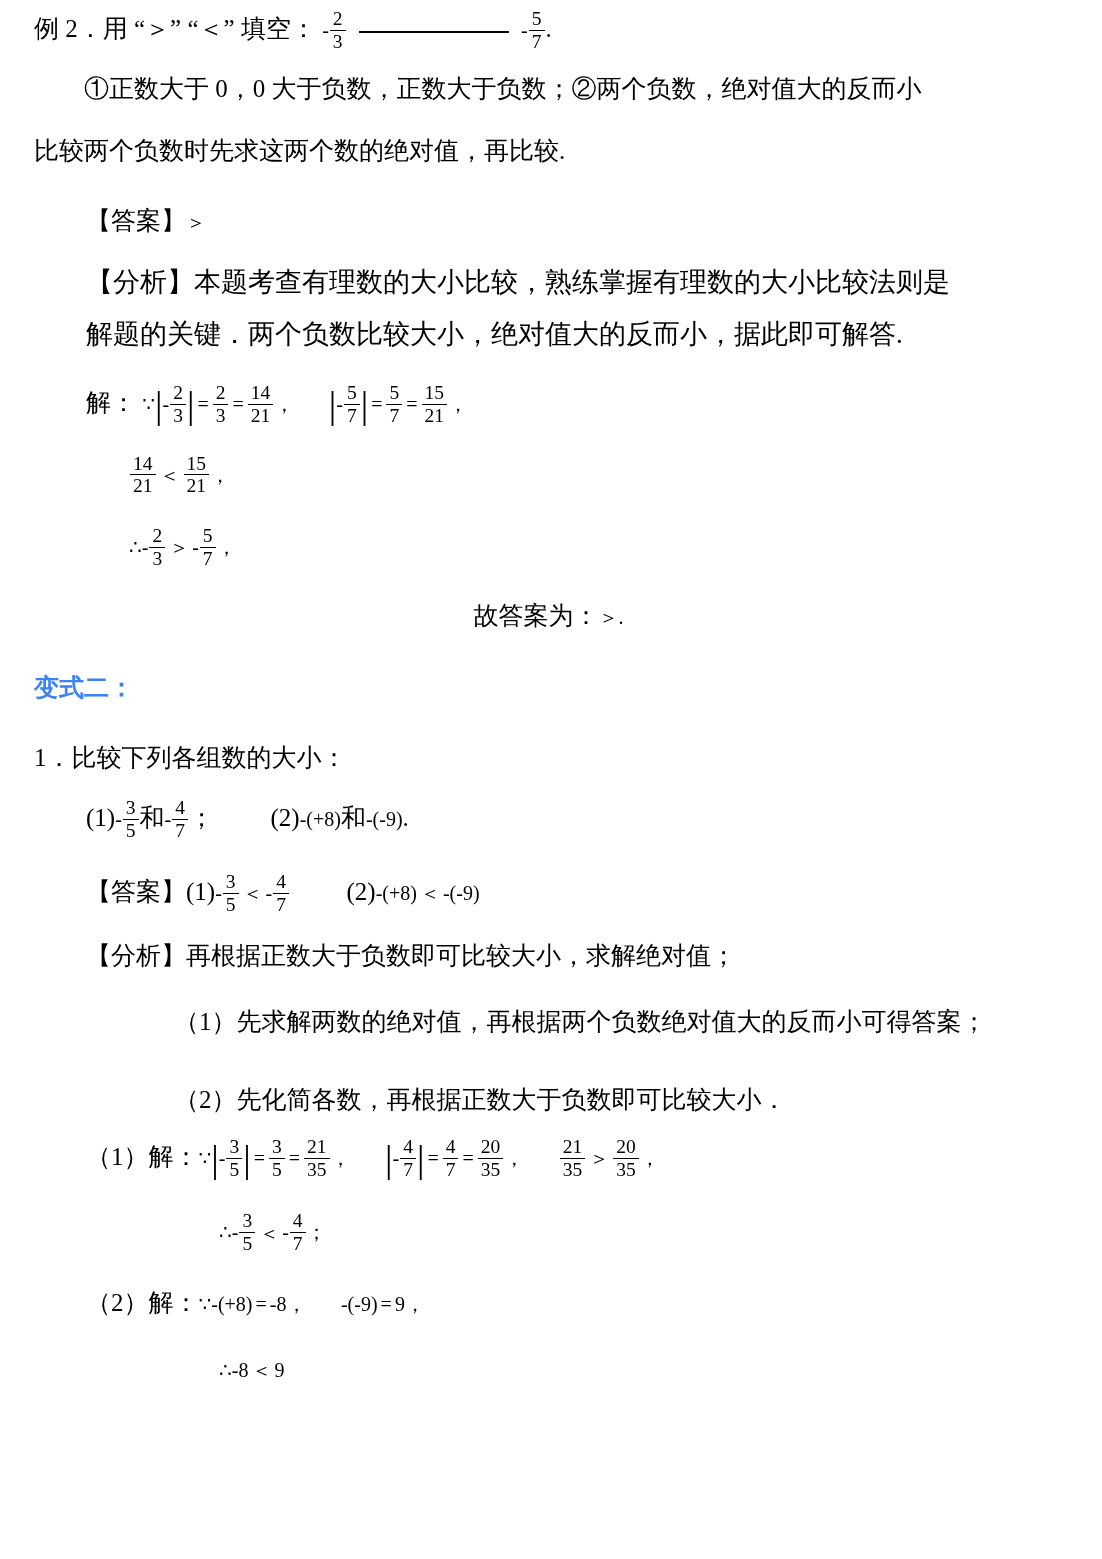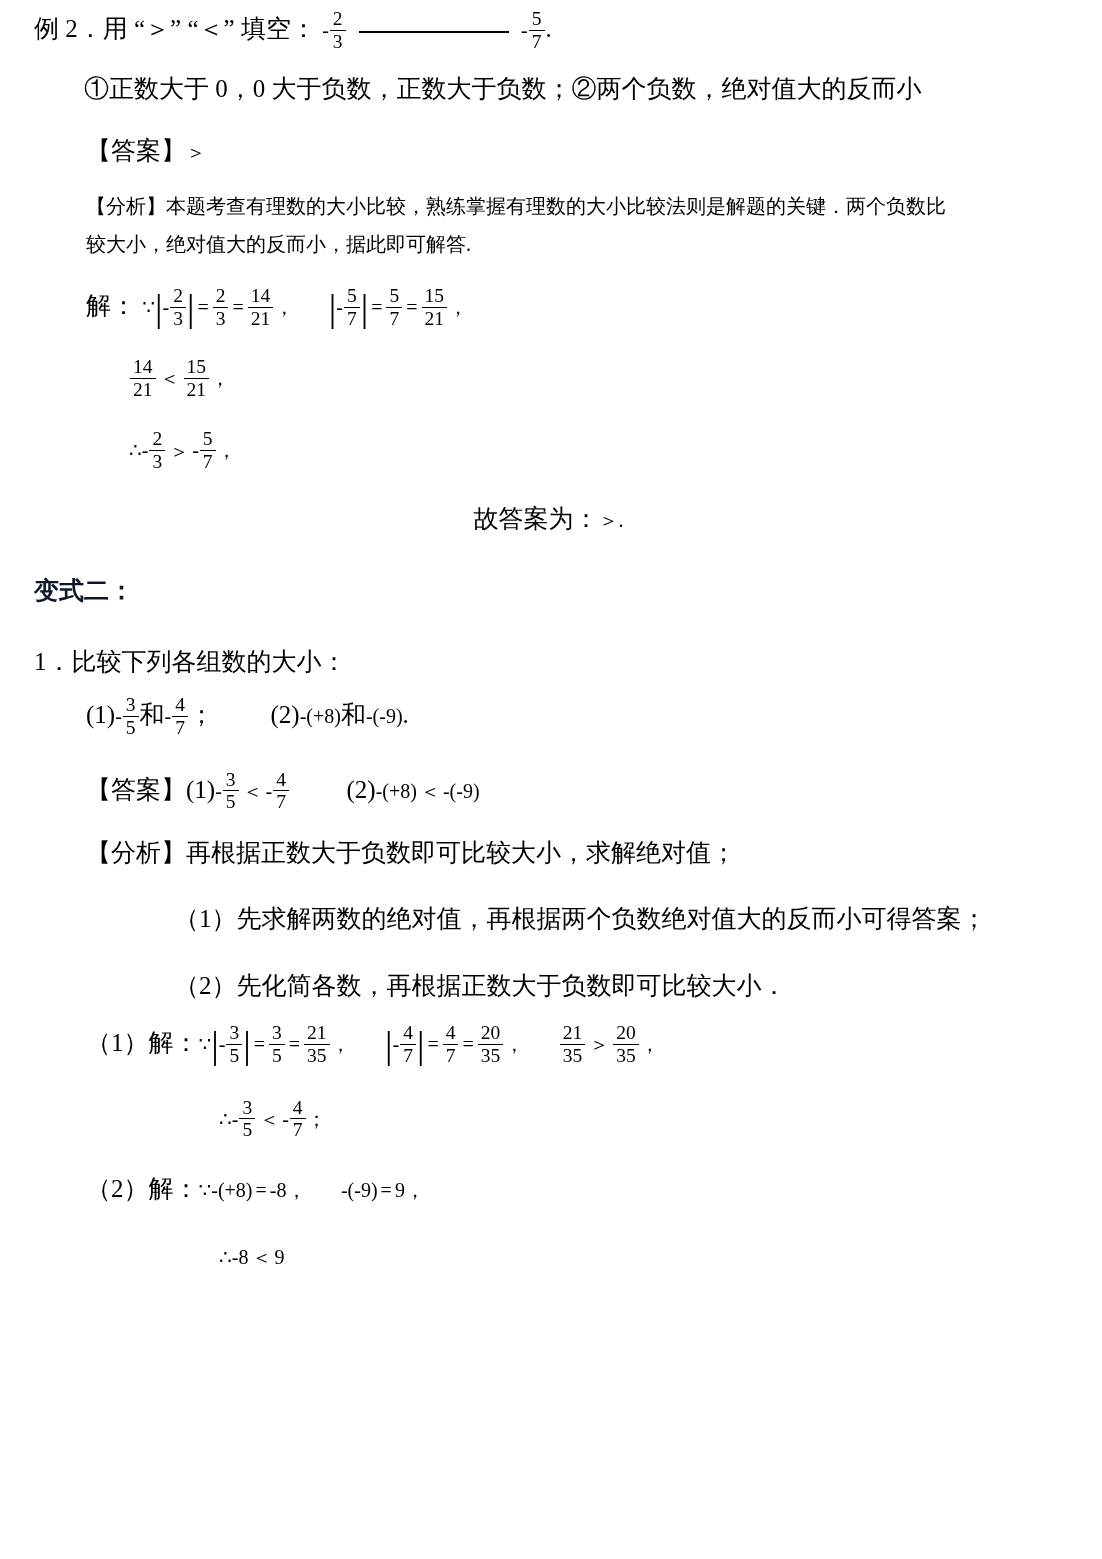--- a/index.html
+++ b/index.html
@@ -41,21 +41,21 @@
   .indent-xl {
     padding-left: 185px;
   }
   .wrap {
     white-space: normal;
   }
   .small {
     font-size: 20px;
   }
   .red {
-    color: #0f172a;
+    color: #3b82f6;
     font-weight: bold;
   }
   .blank-line {
     display: inline-block;
     width: 150px;
     border-bottom: 2px solid #000;
     vertical-align: 4px;
     margin: 0 6px;
   }
   .frac {
@@ -87,41 +87,42 @@
   .gap {
     display: inline-block;
     width: 44px;
   }
   .gap-sm {
     display: inline-block;
     width: 22px;
   }
   .nowrap { white-space: nowrap; }
   .para {
-    font-size: 20px;
+    font-size: 27px;
     line-height: 1.9;
     margin: 0 0 14px 0;
   }
 </style>
 </head>
 <body>
 
 <div class="page">
 
   <div class="line">
     <span>例 2．用</span>
     <span>“＞”</span>
     <span>“＜”</span>
     <span>填空：</span>
     <span class="nowrap"><span class="small">-</span><span class="frac"><span class="num">2</span><span class="den">3</span></span></span>
     <span class="blank-line"></span>
     <span class="nowrap"><span class="small">-</span><span class="frac"><span class="num">5</span><span class="den">7</span></span></span><span>.</span>
   </div>
 
   <div class="line indent" style="margin-bottom:26px;">①正数大于 0，0 大于负数，正数大于负数；②两个负数，绝对值大的反而小</div>
+  <div class="line" style="margin-bottom:34px;">比较两个负数时先求这两个数的绝对值，再比较.</div>
 
   <div class="line indent-sm" style="">
     <span>【答案】</span><span class="small">＞</span>
   </div>
 
   <div class="para indent-sm wrap" style="margin-bottom:22px; padding-right:10px;">
     <span>【分析】</span><span>本题考查有理数的大小比较，熟练掌握有理数的大小比较法则是解题的关键．两个负数比较大小，绝对值大的反而小，据此即可解答.</span>
   </div>
 
   <div class="line indent-sm" style="margin-bottom:26px;">
@@ -138,39 +139,39 @@
   <div class="line indent-md" style="margin-bottom:28px;">
     <span class="small">∴</span><span class="small">-</span><span class="frac small"><span class="num">2</span><span class="den">3</span></span><span class="small op">＞</span><span class="small">-</span><span class="frac small"><span class="num">5</span><span class="den">7</span></span><span class="small">，</span>
   </div>
 
   <div class="line indent-md" style="margin-bottom:36px;text-align:center;">
     <span>故答案为：</span><span class="small">＞</span><span class="small">.</span>
   </div>
 
   <div class="line red" style="margin-bottom:34px;">变式二：</div>
 
-  <div class="line" style="margin-bottom:14px;">1．比较下列各组数的大小：</div>
+  <div class="line" style="margin-bottom:20px;">1．比较下列各组数的大小：</div>
 
   <div class="line indent-sm" style="margin-bottom:30px;">
     <span>(1)</span><span class="small">-</span><span class="frac"><span class="num">3</span><span class="den">5</span></span><span>和</span><span class="small">-</span><span class="frac"><span class="num">4</span><span class="den">7</span></span><span>；</span>
     <span class="gap"></span>
     <span>(2)</span><span class="small">-(+8)</span><span>和</span><span class="small">-(-9)</span><span>.</span>
   </div>
 
   <div class="line indent-sm" style="margin-bottom:22px;">
     <span>【答案】</span><span>(1)</span><span class="small">-</span><span class="frac"><span class="num">3</span><span class="den">5</span></span><span class="small op">＜</span><span class="small">-</span><span class="frac"><span class="num">4</span><span class="den">7</span></span>
     <span class="gap"></span>
     <span>(2)</span><span class="small">-(+8)</span><span class="small op">＜</span><span class="small">-(-9)</span>
   </div>
 
   <div class="line indent-sm" style="margin-bottom:30px;">
     <span>【分析】</span><span>再根据正数大于负数即可比较大小，求解绝对值；</span>
   </div>
 
-  <div class="line indent-lg" style="margin-bottom:30px;">（1）先求解两数的绝对值，再根据两个负数绝对值大的反而小可得答案；</div>
+  <div class="line indent-lg" style="margin-bottom:41px;">（1）先求解两数的绝对值，再根据两个负数绝对值大的反而小可得答案；</div>
   <div class="line indent-lg" style="margin-bottom:18px;">（2）先化简各数，再根据正数大于负数即可比较大小．</div>
 
   <div class="line indent-sm" style="margin-bottom:30px;">
     <span>（1）解：</span><span class="small">∵</span><span class="absbar">|</span><span class="small">-</span><span class="frac small"><span class="num">3</span><span class="den">5</span></span><span class="absbar">|</span><span class="small op">=</span><span class="frac small"><span class="num">3</span><span class="den">5</span></span><span class="small op">=</span><span class="frac small"><span class="num">21</span><span class="den">35</span></span><span class="small">，</span>
     <span class="gap-sm"></span>
     <span class="absbar">|</span><span class="small">-</span><span class="frac small"><span class="num">4</span><span class="den">7</span></span><span class="absbar">|</span><span class="small op">=</span><span class="frac small"><span class="num">4</span><span class="den">7</span></span><span class="small op">=</span><span class="frac small"><span class="num">20</span><span class="den">35</span></span><span class="small">，</span>
     <span class="gap-sm"></span>
     <span class="frac small"><span class="num">21</span><span class="den">35</span></span><span class="small op">＞</span><span class="frac small"><span class="num">20</span><span class="den">35</span></span><span class="small">，</span>
   </div>
 

